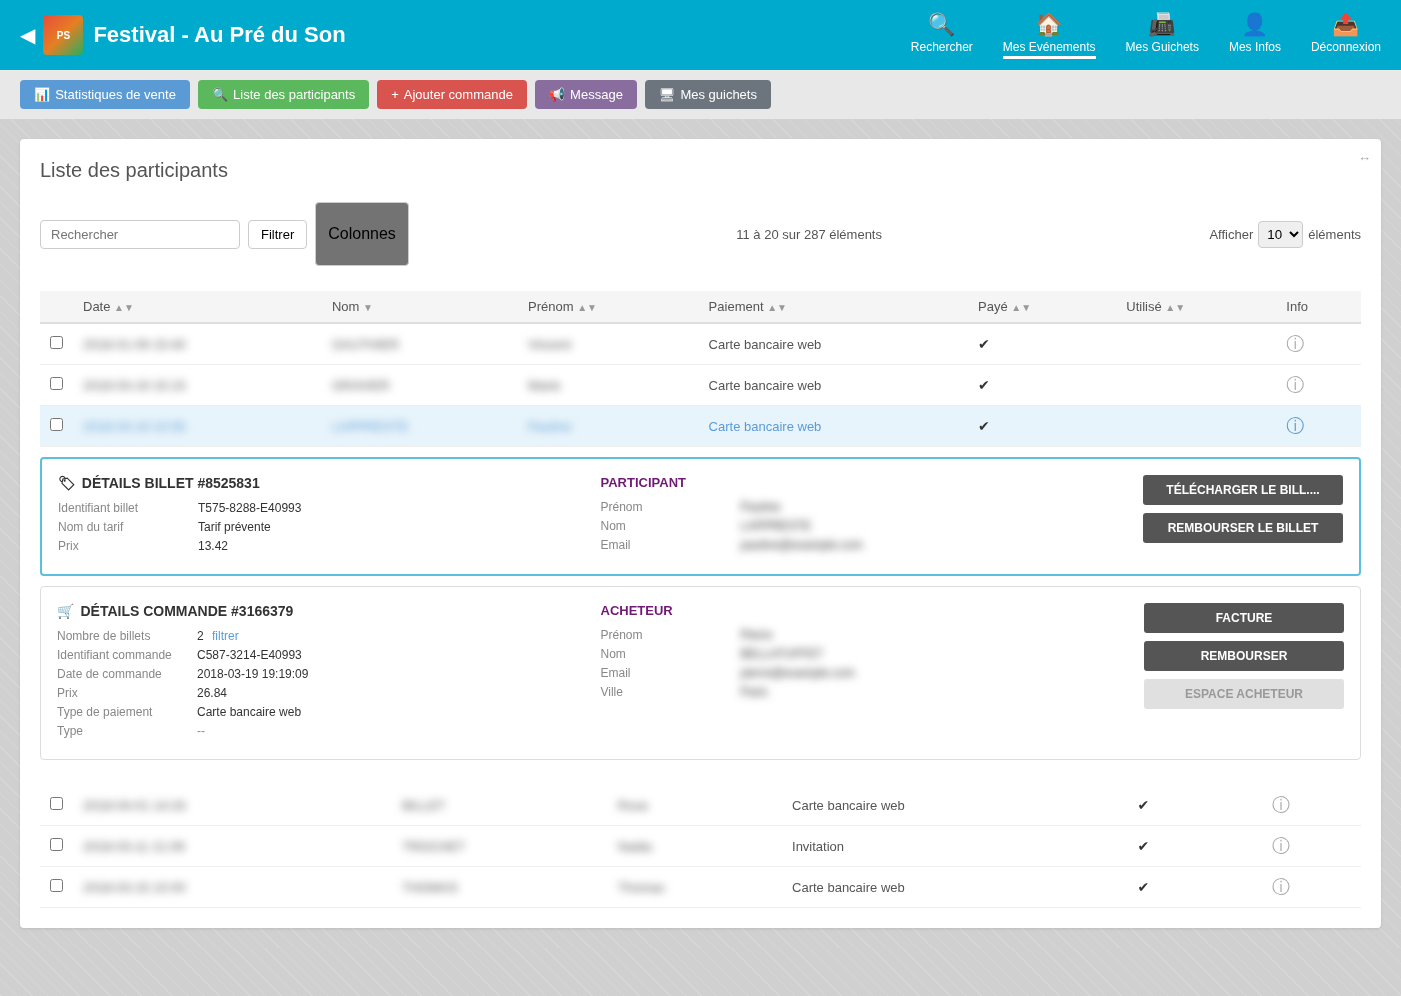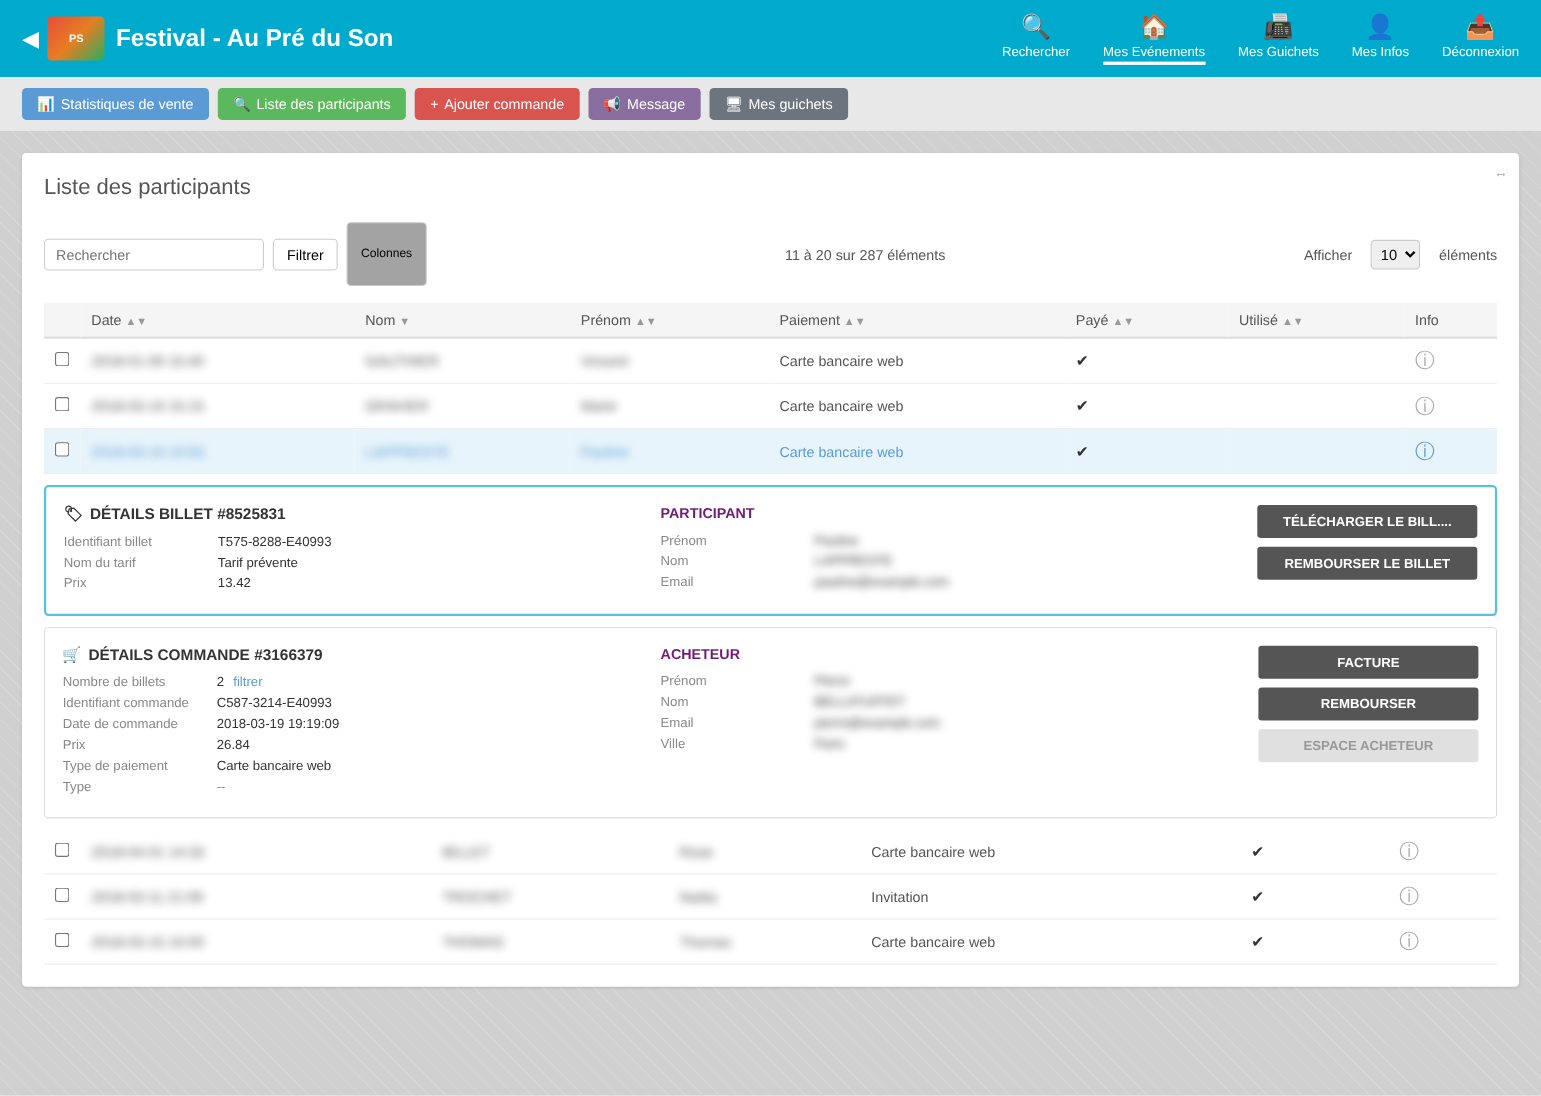--- a/index.html
+++ b/index.html
@@ -13,21 +13,21 @@
       padding: 0 20px;
       height: 70px;
     }
     .back-arrow {
       color: white;
       font-size: 20px;
       margin-right: 8px;
       cursor: pointer;
     }
     .logo-box {
-      width: 52px; height: 40px;
+      width: 40px; height: 40px;
       background: linear-gradient(135deg, #e74c3c 0%, #e67e22 50%, #27ae60 100%);
       border-radius: 4px;
       margin-right: 10px;
       display: flex; align-items: center; justify-content: center;
       font-size: 10px; color: white; font-weight: bold;
     }
     .site-title {
       color: white;
       font-size: 22px;
       font-weight: bold;
@@ -114,47 +114,48 @@
       padding: 6px 12px;
       border: 1px solid #ccc;
       background: white;
       border-radius: 4px;
       cursor: pointer;
       font-size: 13px;
     }
     .btn-cols {
       padding: 22px 12px;
       border: 1px solid #ccc;
-      background: #a3a3a3;
-      border-radius: 4px;
-      cursor: pointer;
-      font-size: 11px;
+      background: #737373;
+      border-radius: 4px;
+      cursor: pointer;
+      font-size: 16px;
     }
     .pagination-info {
       flex: 1;
       color: #555;
       font-size: 13px;
       text-align: center;
     }
     .afficher-row {
       display: flex;
       align-items: center;
-      gap: 17px;
+      gap: 5px;
       color: #555;
     }
     .afficher-row select {
       border: 1px solid #ccc;
       padding: 4px;
       border-radius: 4px;
     }
 
     
     .participants-table {
       width: 100%;
       border-collapse: collapse;
+      margin-top: 25px;
     }
     .participants-table th {
       background: #f5f5f5;
       border-bottom: 2px solid #ddd;
       padding: 8px 10px;
       text-align: left;
       color: #555;
       font-weight: normal;
       font-size: 13px;
     }

